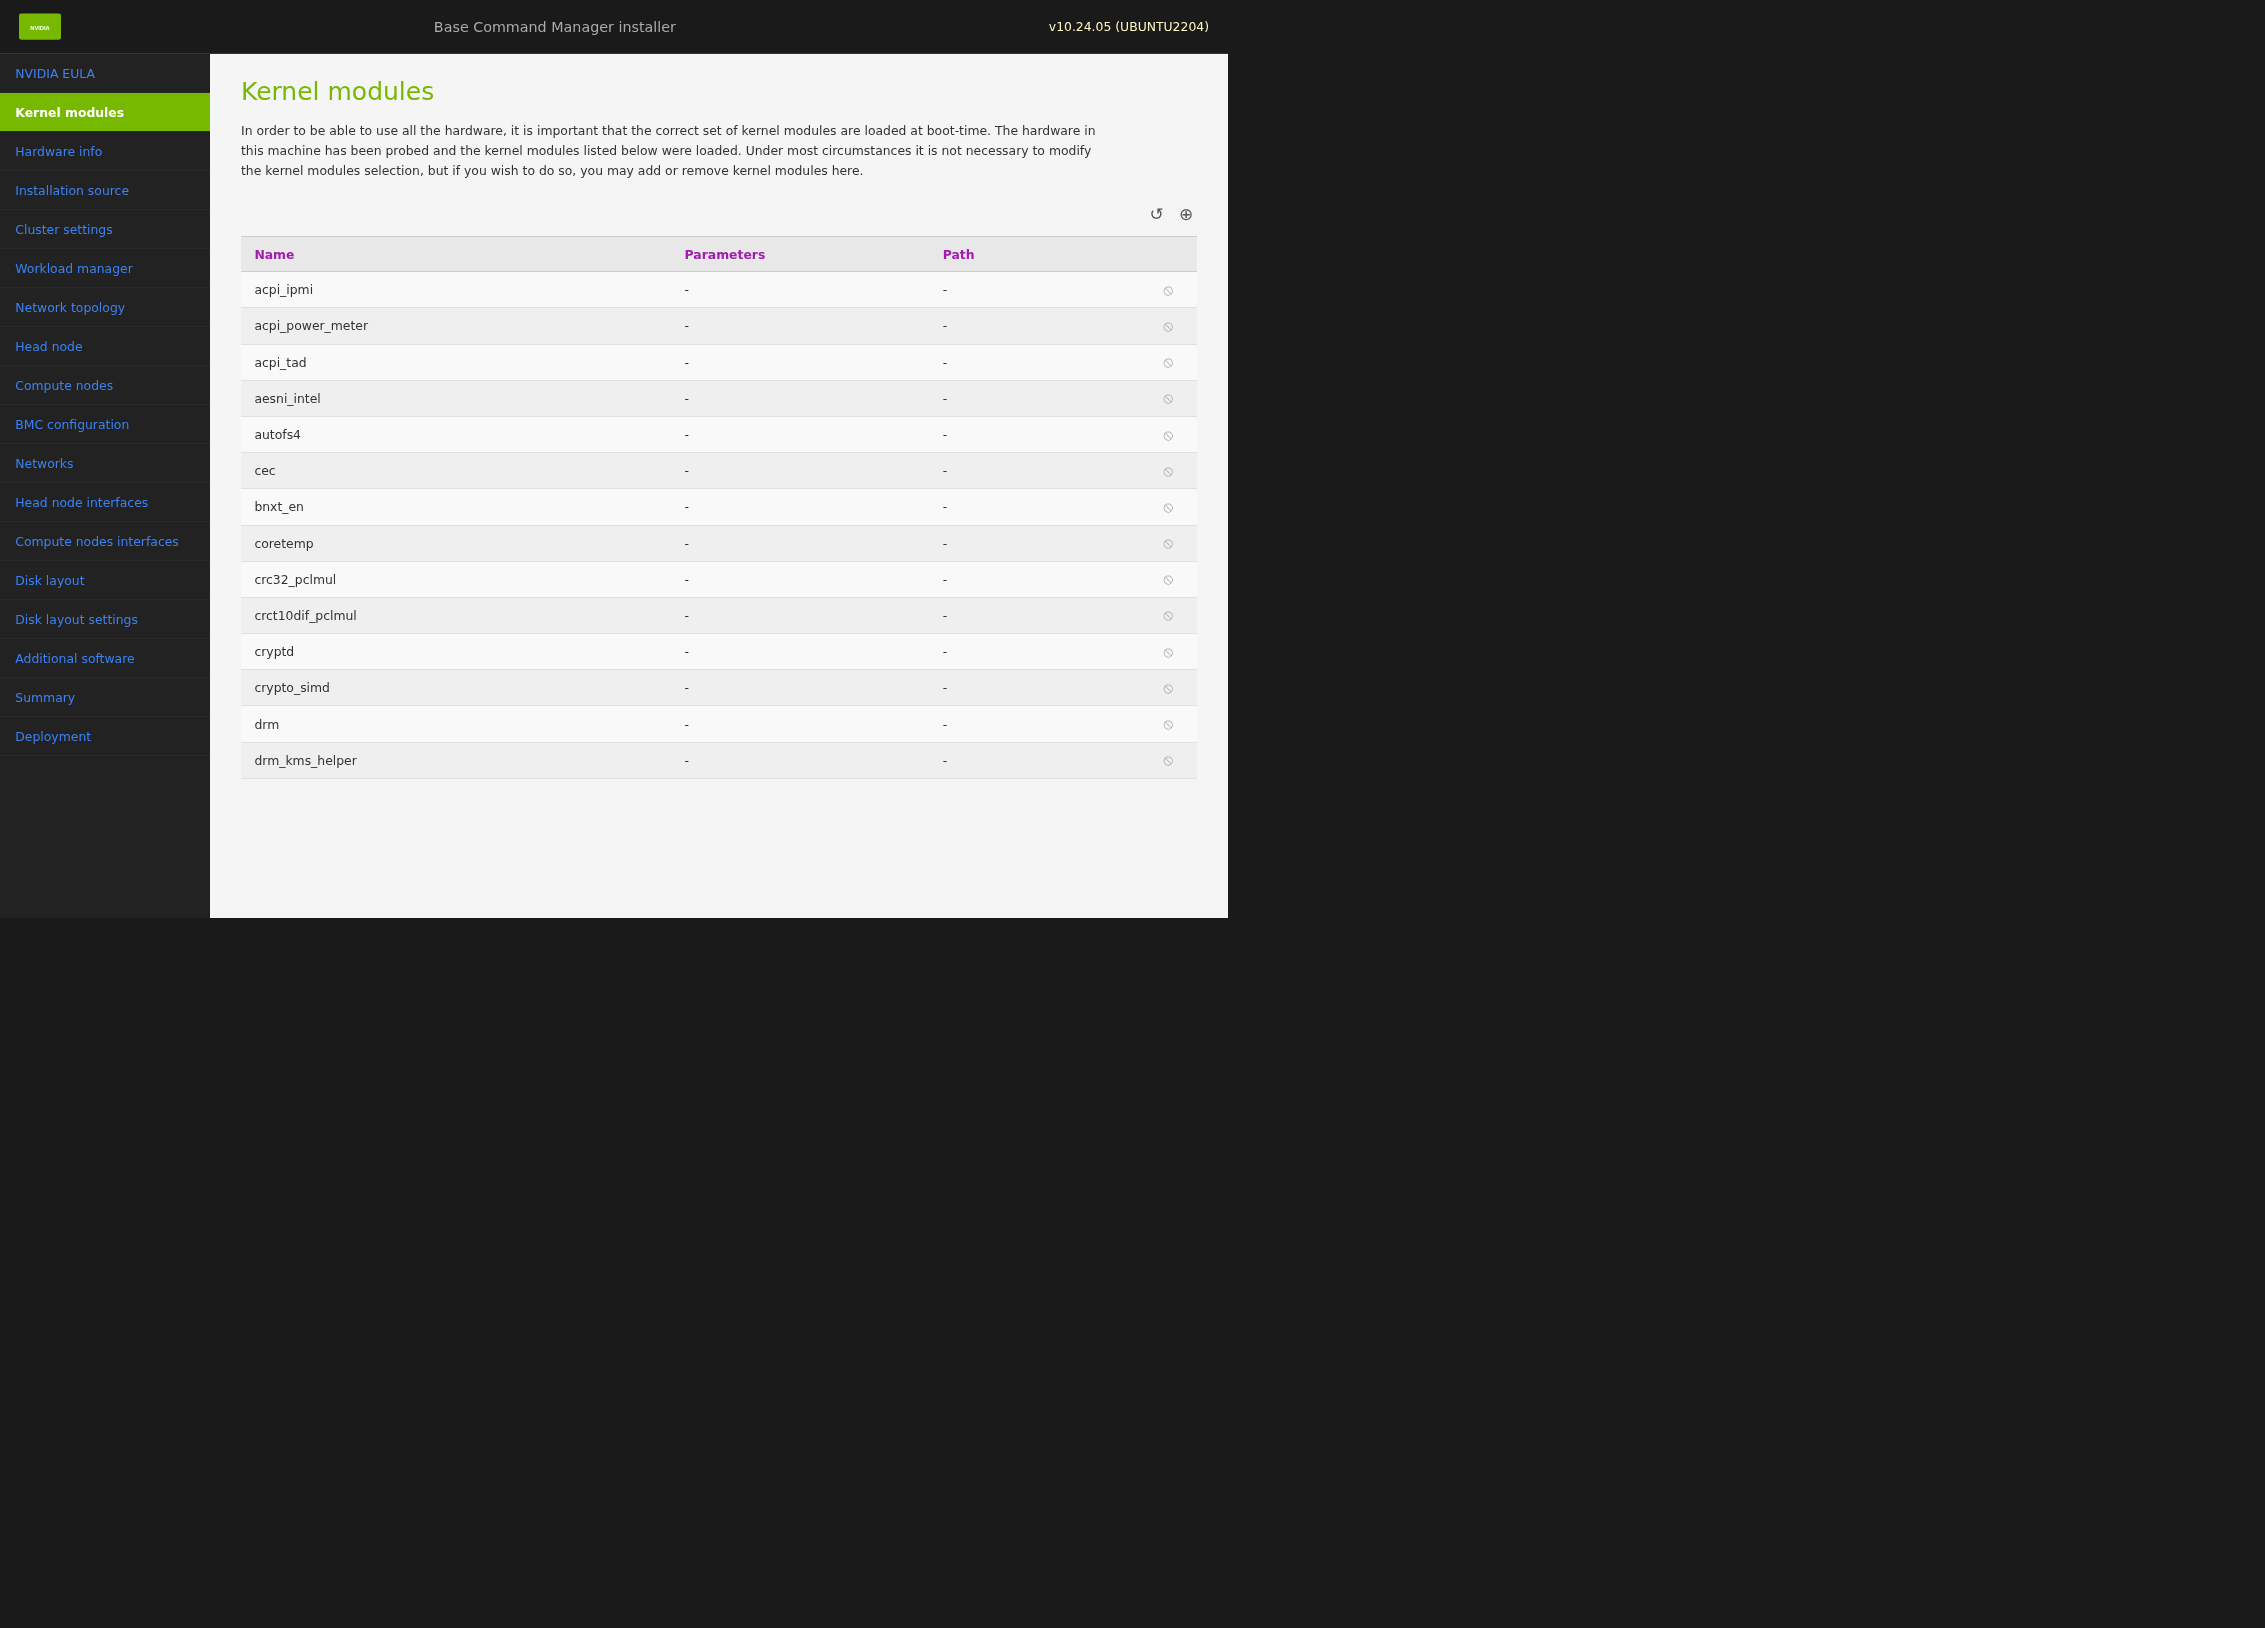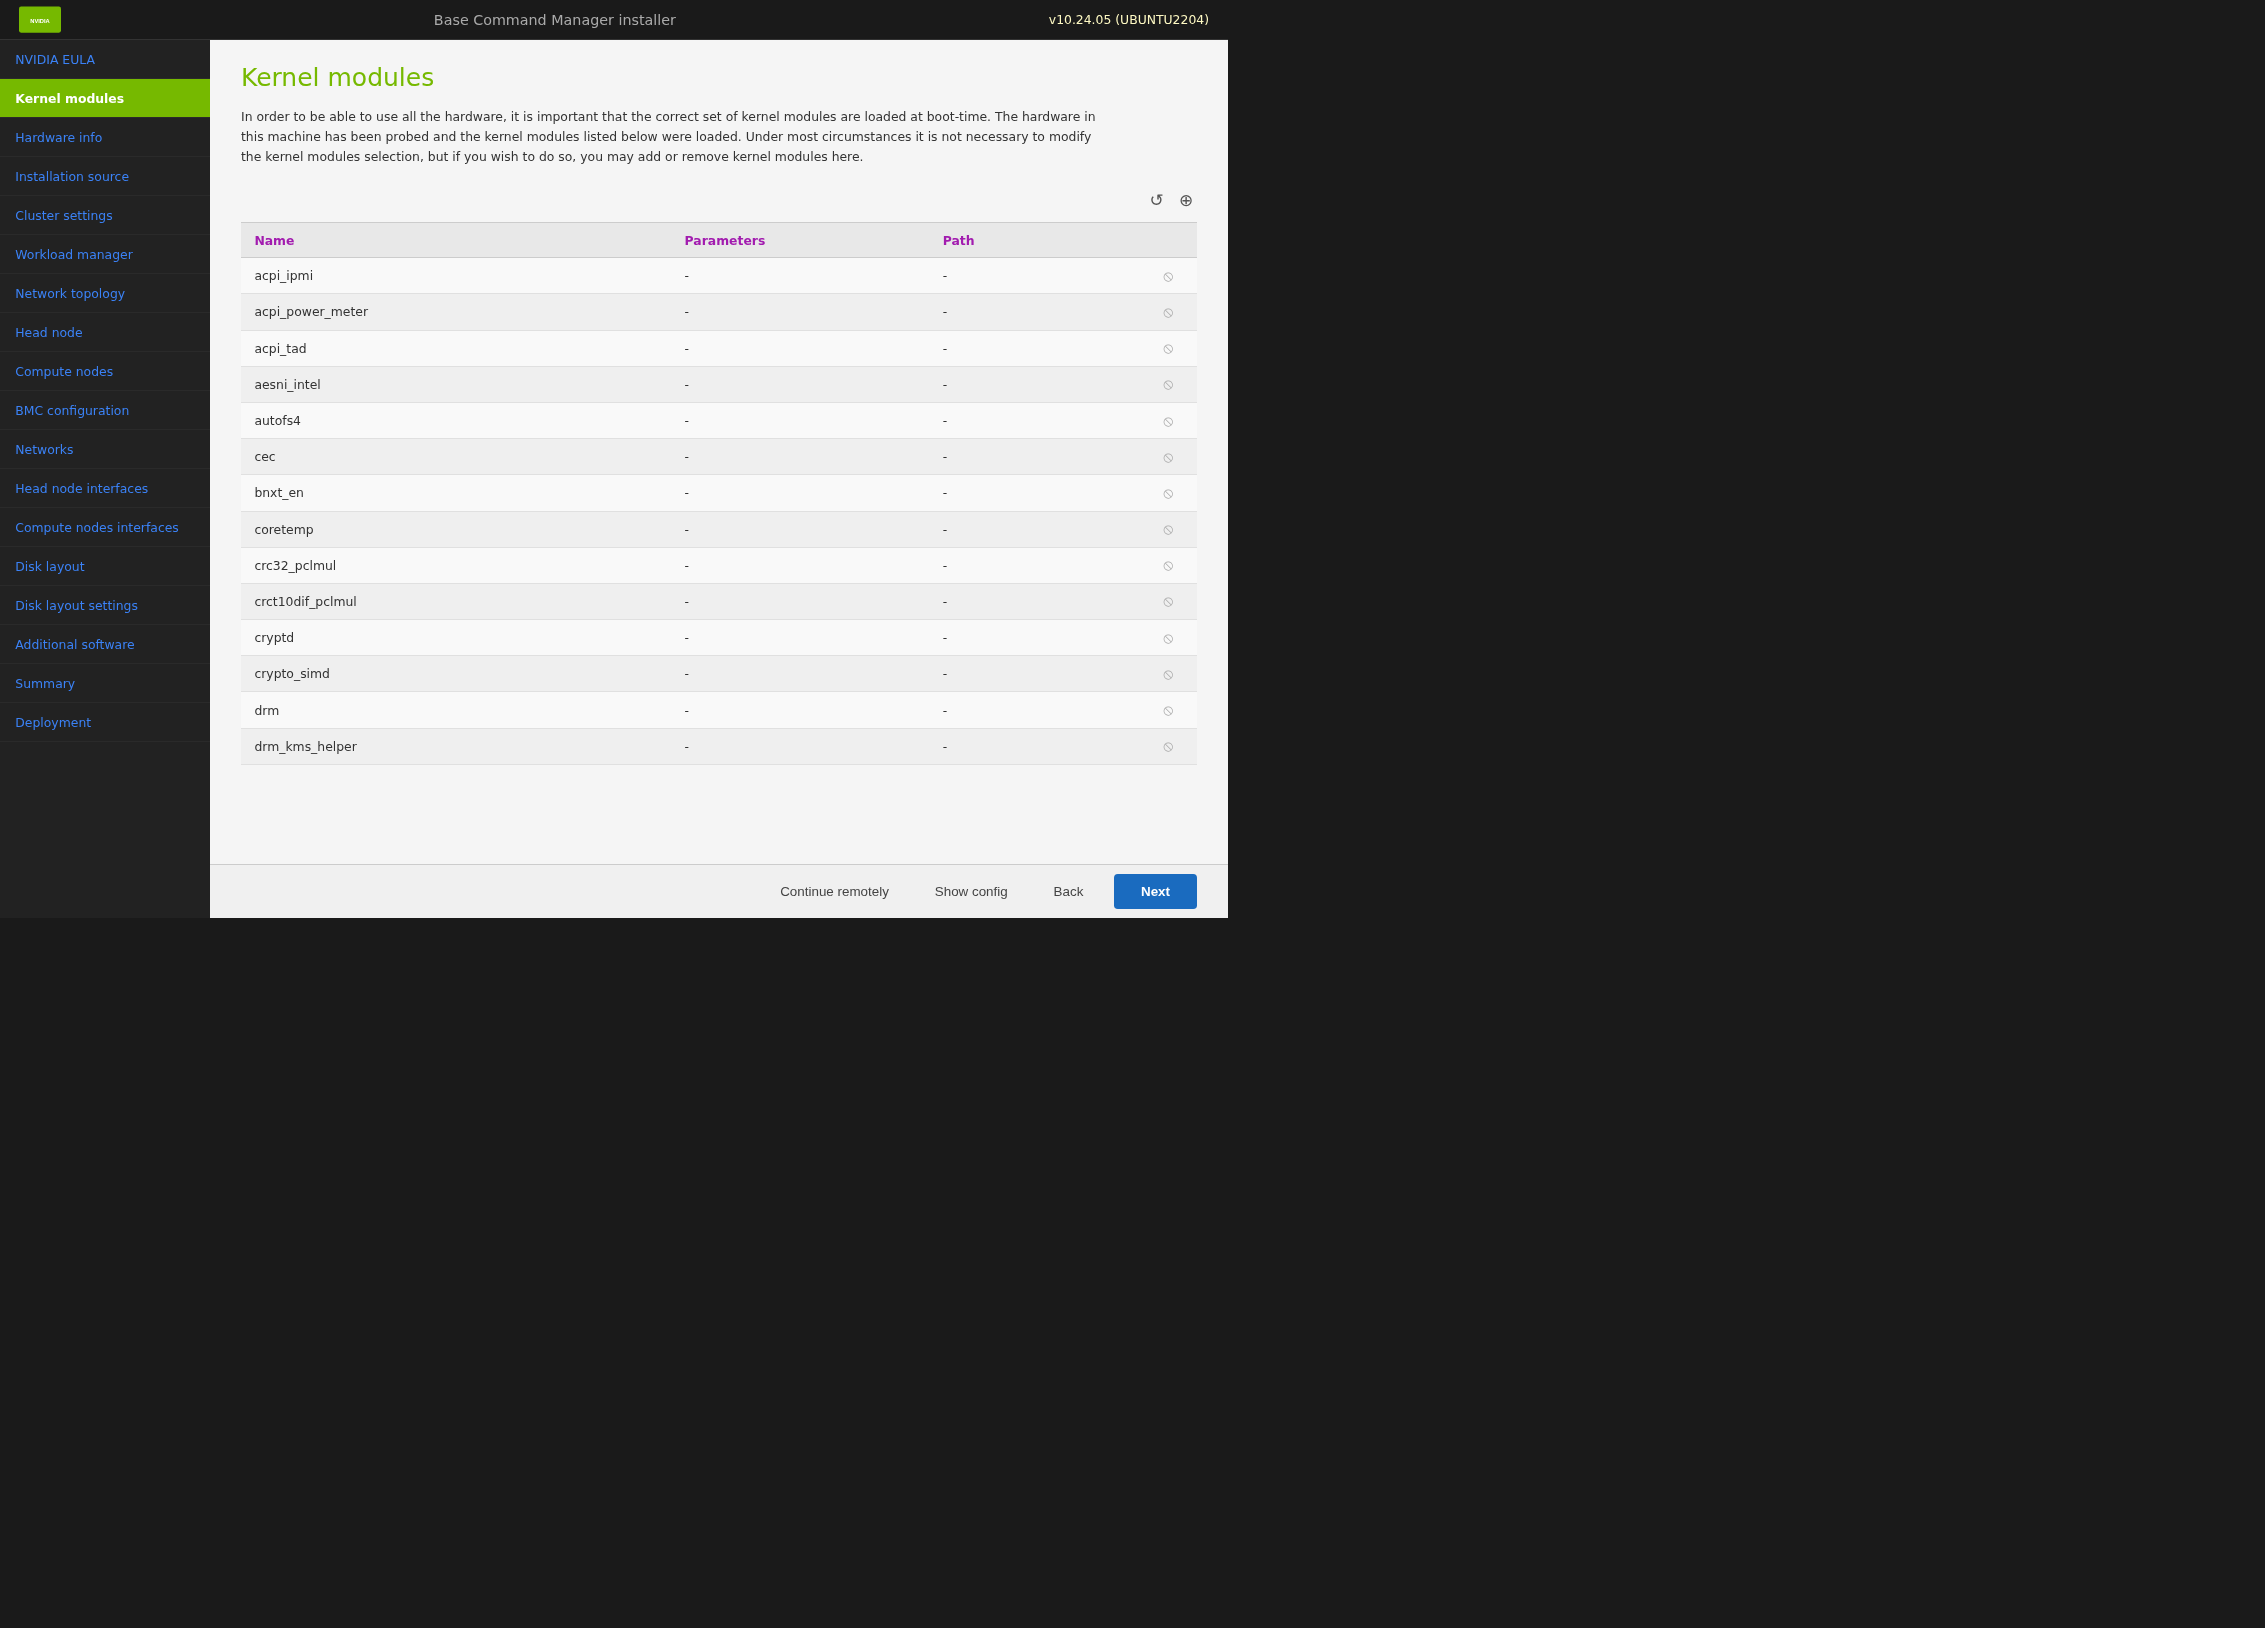--- a/index.html
+++ b/index.html
@@ -13,21 +13,21 @@
       display: flex;
       flex-direction: column;
     }
 
     
     .header {
       background: #1a1a1a;
       display: flex;
       align-items: center;
       padding: 9.6px 19px;
-      height: 40px;
+      height: 54px;
       border-bottom: 1px solid #333;
       gap: 28px;
     }
     .header-logo {
       display: flex;
       align-items: center;
       gap: 7.6px;
     }
     .nvidia-logo {
       width: 42px;
@@ -330,22 +330,16 @@
               <td class="col-name">drm_kms_helper</td>
               <td class="col-params">-</td>
               <td class="col-path">-</td>
               <td class="col-action"><span class="delete-icon" title="Remove">⦸</span></td>
             </tr>
           </tbody>
       </table>
 
     </div>
 
-    <div class="footer">
-      <button class="footer-btn">Continue remotely</button>
-      <button class="footer-btn">Show config</button>
-      <button class="footer-btn">Back</button>
-      <button class="footer-btn-primary">Next</button>
-    </div>
   </div>
 
 </div>
 
 
 </body></html>

